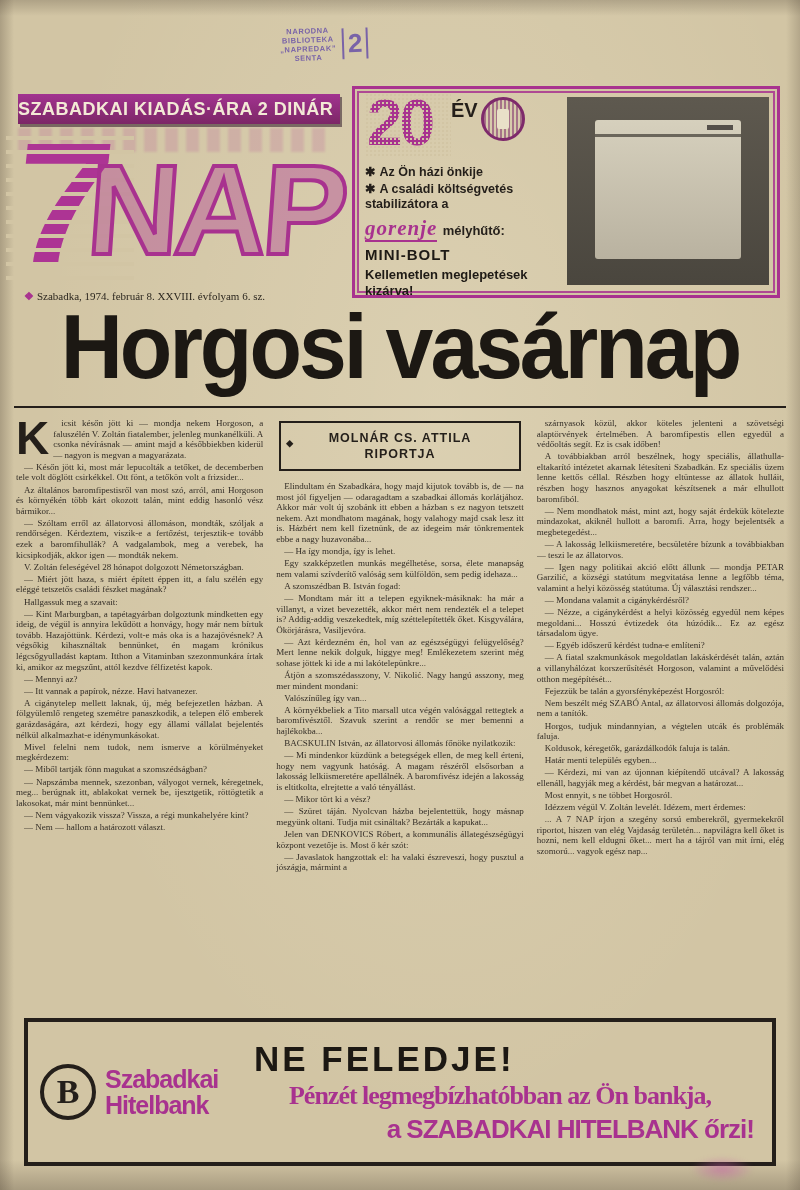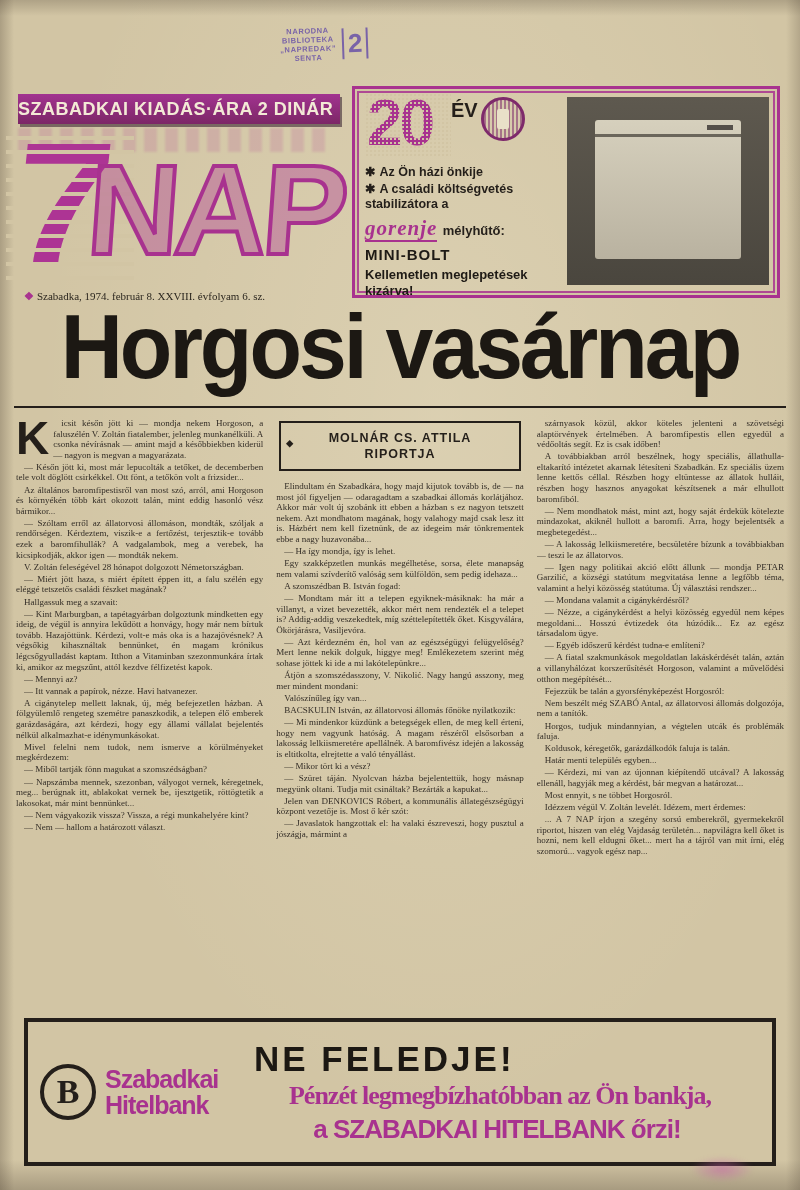--- a/index.html
+++ b/index.html
@@ -91,21 +91,21 @@
     display:flex;align-items:center;justify-content:center;
     font-family:"Liberation Serif",serif;font-weight:bold;font-size:34px;color:#241f1a;box-sizing:border-box;}
   .bank-name{color:#a8328f;font-family:"Liberation Sans",sans-serif;font-weight:bold;
     font-size:25px;line-height:26px;letter-spacing:-1px;}
   .bank-right{flex:1;min-width:0;}
   .bank-headline{font-family:"Liberation Sans",sans-serif;font-weight:bold;font-size:35px;
     letter-spacing:3px;color:#1c1813;margin:0 0 2px 14px;white-space:nowrap;}
   .bank-line1{font-family:Liberation Serif, serif;font-weight:bold;font-size:26px;
     color:#a8328f;letter-spacing:-1px;white-space:nowrap;text-align:center;}
   .bank-line2{font-family:"Liberation Sans",sans-serif;font-weight:bold;font-size:26px;
-    color:#a8328f;letter-spacing:-1px;white-space:nowrap;text-align:center;padding-right:6px;margin-top:3px;}
+    color:#a8328f;letter-spacing:-1px;white-space:nowrap;text-align:right;padding-right:6px;margin-top:3px;}
   .smudge{position:absolute;right:46px;bottom:8px;width:64px;height:26px;
     background:radial-gradient(ellipse, rgba(195,85,165,.5), rgba(0,0,0,0) 70%);filter:blur(2px);}
 </style>
 </head>
 <body>
 
 <div class="page">
 
   <div class="stamp">
     <div class="stamp-lines">
@@ -183,20 +183,21 @@
       </div>
       <div>
           <p>Elindultam én Szabadkára, hogy majd kijutok tovább is, de — na most jól figyeljen — odaragadtam a szabadkai állomás korlátjához. Akkor már volt új szobánk itt ebben a házban s ez nagyon tetszett nekem. Azt mondhatom magának, hogy valahogy majd csak lesz itt is. Házbért nem kell fizetnünk, de az idegeim már tönkrementek ebbe a nagy huzavonába...</p>
           <p>— Ha így mondja, így is lehet.</p>
           <p>Egy szakképzetlen munkás megélhetése, sorsa, élete manapság nem valami szívderítő valóság sem külföldön, sem pedig idehaza...</p>
           <p>A szomszédban B. István fogad:</p>
           <p>— Mondtam már itt a telepen egyiknek-másiknak: ha már a villanyt, a vizet bevezették, akkor mért nem rendezték el a telepet is? Addig-addig veszekedtek, míg széttelepítették őket. Kisgyválára, Ökörjárásra, Vasiljevóra.</p>
           <p>— Azt kérdezném én, hol van az egészségügyi felügyelőség? Mert lenne nekik dolguk, higgye meg! Emlékezetem szerint még sohase jöttek ki ide a mi lakótelepünkre...</p>
           <p>Átjön a szomszédasszony, V. Nikolić. Nagy hangú asszony, meg mer mindent mondani:</p>
           <p>Valószínűleg így van...</p>
+          <p>A környékbeliek a Tito marsall utca végén valósággal rettegtek a baromfivésztől. Szavuk szerint a rendőr se mer bemenni a hajlékokba...</p>
           <p>BACSKULIN István, az állatorvosi állomás főnöke nyilatkozik:</p>
           <p>— Mi mindenkor küzdünk a betegségek ellen, de meg kell érteni, hogy nem vagyunk hatóság. A magam részéről elsősorban a lakosság lelkiismeretére apellálnék. A baromfivész idején a lakosság is eltitkolta, elrejtette a való tényállást.</p>
           <p>— Mikor tört ki a vész?</p>
           <p>— Szüret táján. Nyolcvan házba bejelentettük, hogy másnap megyünk oltani. Tudja mit csináltak? Bezárták a kapukat...</p>
           <p>Jelen van DENKOVICS Róbert, a kommunális állategészségügyi központ vezetője is. Most ő kér szót:</p>
           <p>— Javaslatok hangzottak el: ha valaki észreveszi, hogy pusztul a jószágja, mármint a</p>
         </div>
     </div>
     <div class="col">
       <div>

